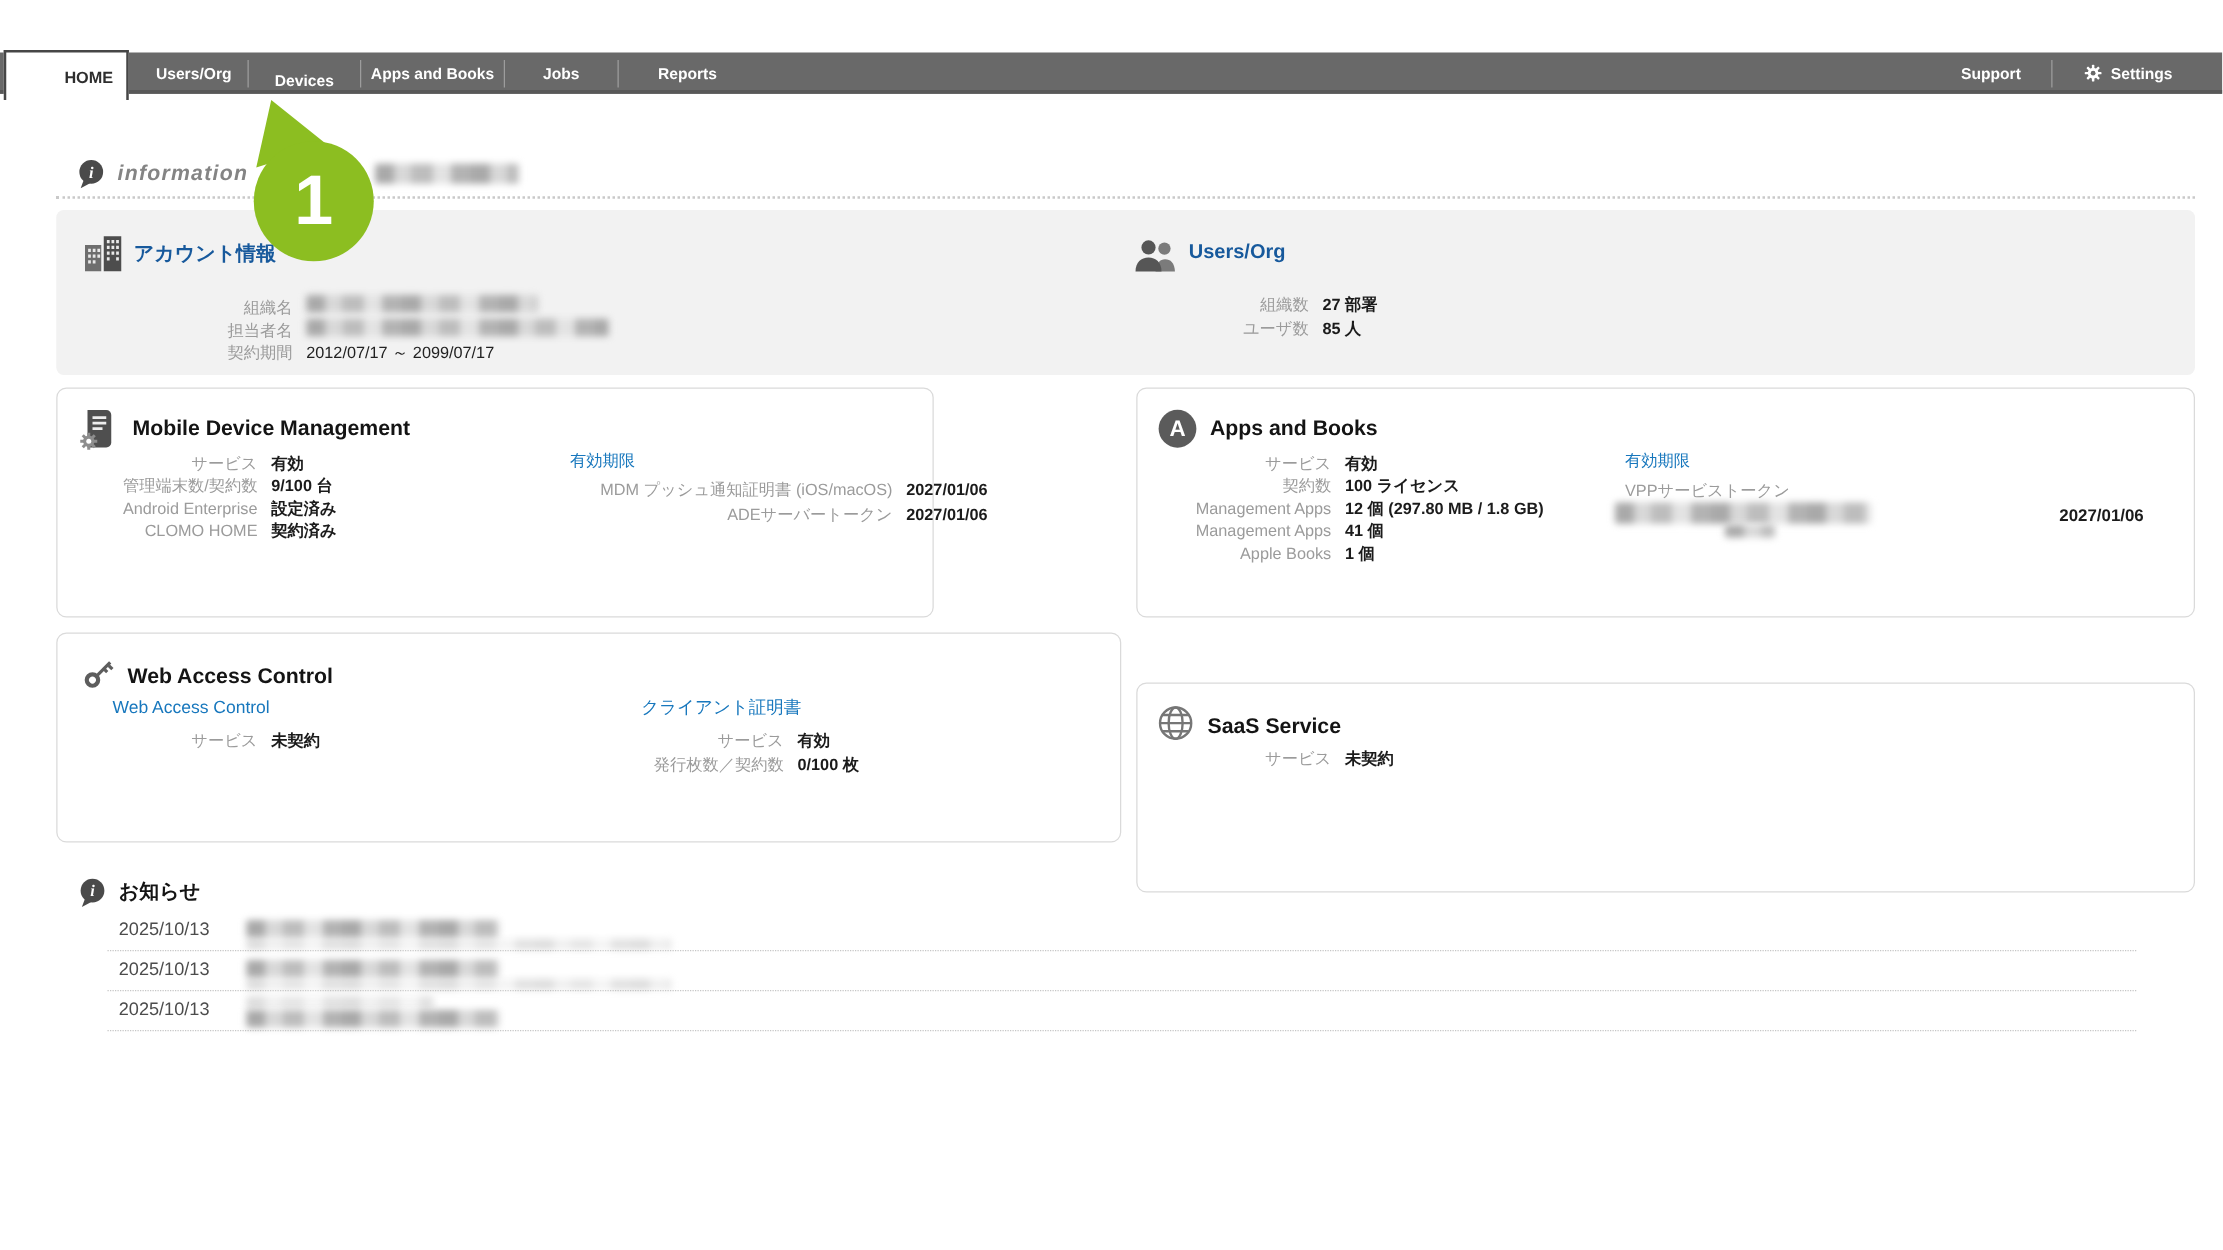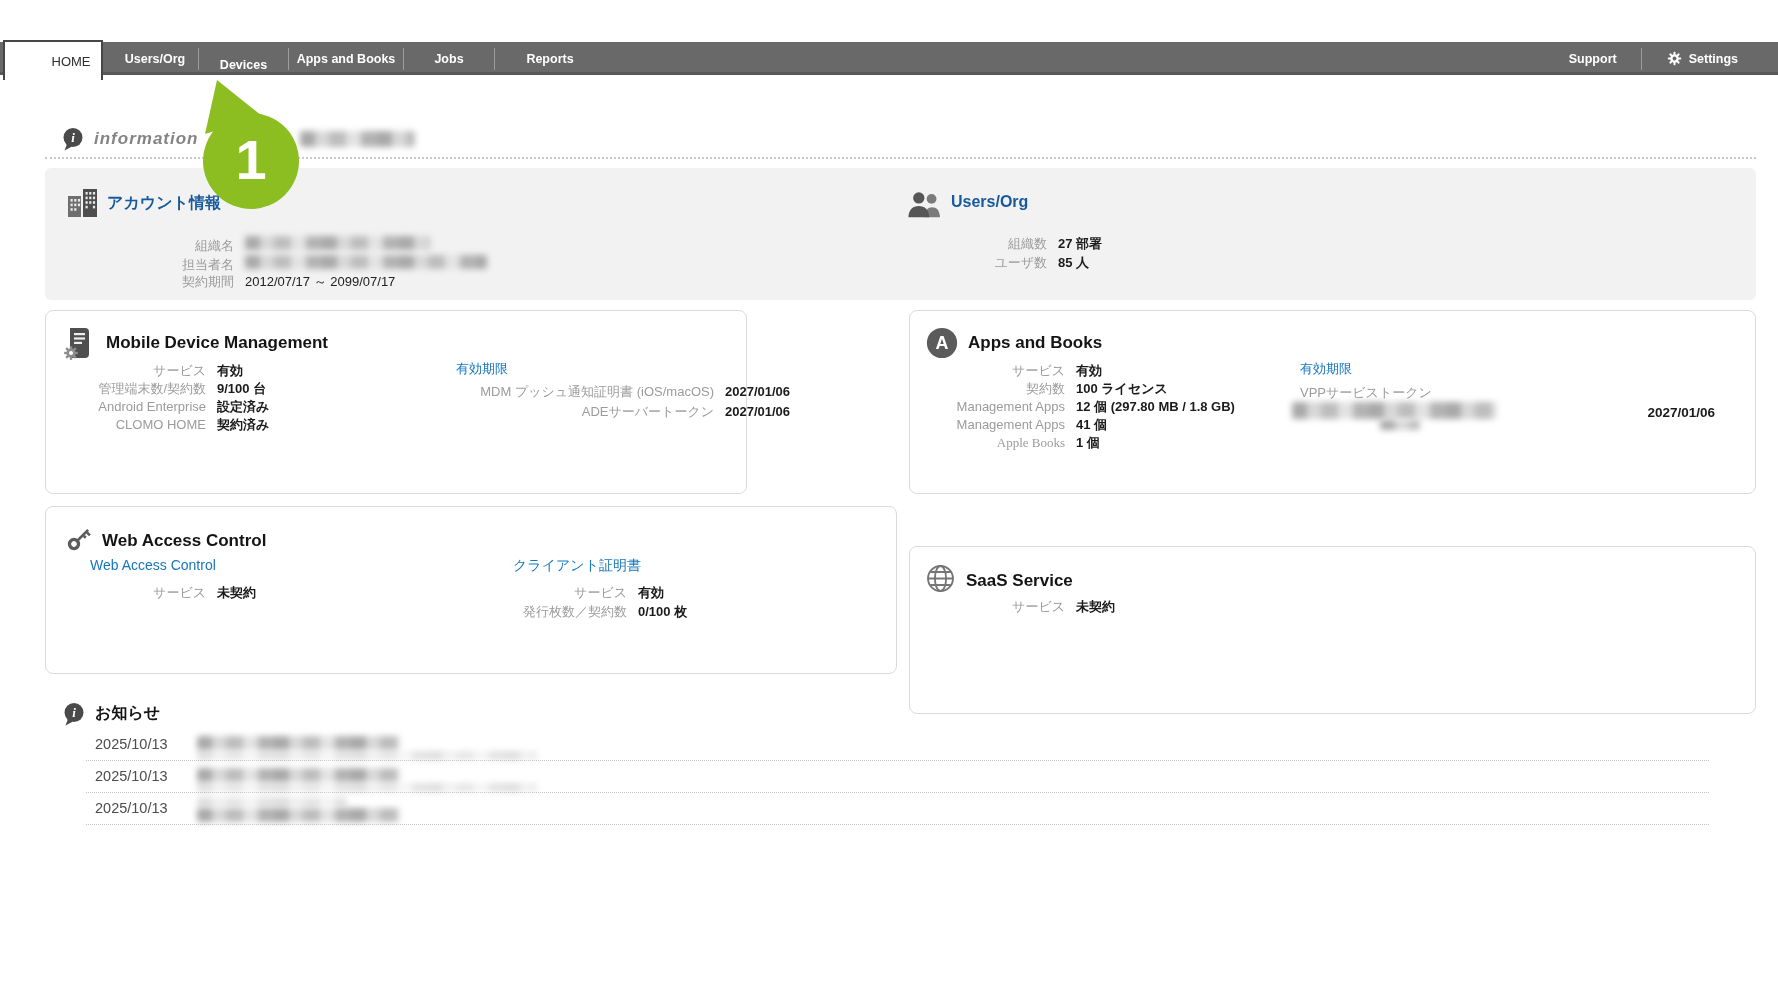--- a/index.html
+++ b/index.html
@@ -7,21 +7,21 @@
   body { font-family:"Liberation Sans","DejaVu Sans",sans-serif; }
   #page { position:relative; width:1778px; height:1000px; background:#fff; overflow:hidden; }
   .abs { position:absolute; }
 
   
   #topbar { position:absolute; left:0; top:42px; width:1778px; height:33px;
             background:#696969; border-bottom:3px solid #585858; }
   #home-tab { position:absolute; left:3px; top:40px; width:100px; height:40px;
               background:#fff; border:2px solid #464646; border-bottom:none; z-index:6;
               display:flex; align-items:center; justify-content:center;
-              font-size:13px; font-weight:400; color:#2e2e2e; cursor:pointer;padding-left:36px; }
+              font-size:13px; font-weight:700; color:#2e2e2e; cursor:pointer;padding-left:36px; }
   .nav-items { position:absolute; left:112px; top:0; height:33px; display:flex; align-items:center; }
   .nav-tab { height:33px; display:flex; align-items:center; justify-content:center;
              color:#fff; font-size:12.5px; font-weight:700; cursor:pointer; }
   .nav-sep { width:1px; height:22px; background:#9d9d9d; }
   .nav-right { position:absolute; right:16px; top:0; height:33px; display:flex; align-items:center; }
   .nav-right .nav-tab { padding:0 24px; }
   .gear-svg { width:17px; height:17px; margin-right:6px; }
 
   
   #marker { position:absolute; left:180px; top:72px; width:146px; height:146px; z-index:10; }
@@ -237,21 +237,21 @@
     </div>
     <div class="abs frow" style="left:10px; top:88px;">
       <span class="lbl" style="width:145px;">Management Apps</span>
       <span class="val">12 個 (297.80 MB / 1.8 GB)</span>
     </div>
     <div class="abs frow" style="left:10px; top:106px;">
       <span class="lbl" style="width:145px;">Management Apps</span>
       <span class="val">41 個</span>
     </div>
     <div class="abs frow" style="left:10px; top:124px;">
-      <span class="lbl" style="width:145px;font-family:Liberation Serif, serif;">Apple Books</span>
+      <span class="lbl" style="width:145px;">Apple Books</span>
       <span class="val">1 個</span>
     </div>
 
     <div class="abs blue-link" style="left:390px; top:49px;">有効期限</div>
     <div class="abs lbl" style="left:390px; top:74px; text-align:left;">VPPサービストークン</div>
     <div class="abs blur" style="left:382px; top:91px; width:205px; height:17px;"></div>
     <div class="abs blur" style="left:470px; top:109px; width:40px; height:10px;"></div>
     <div class="abs val" style="right:40px; top:94px; font-size:13.5px;">2027/01/06</div>
   </div>
 

